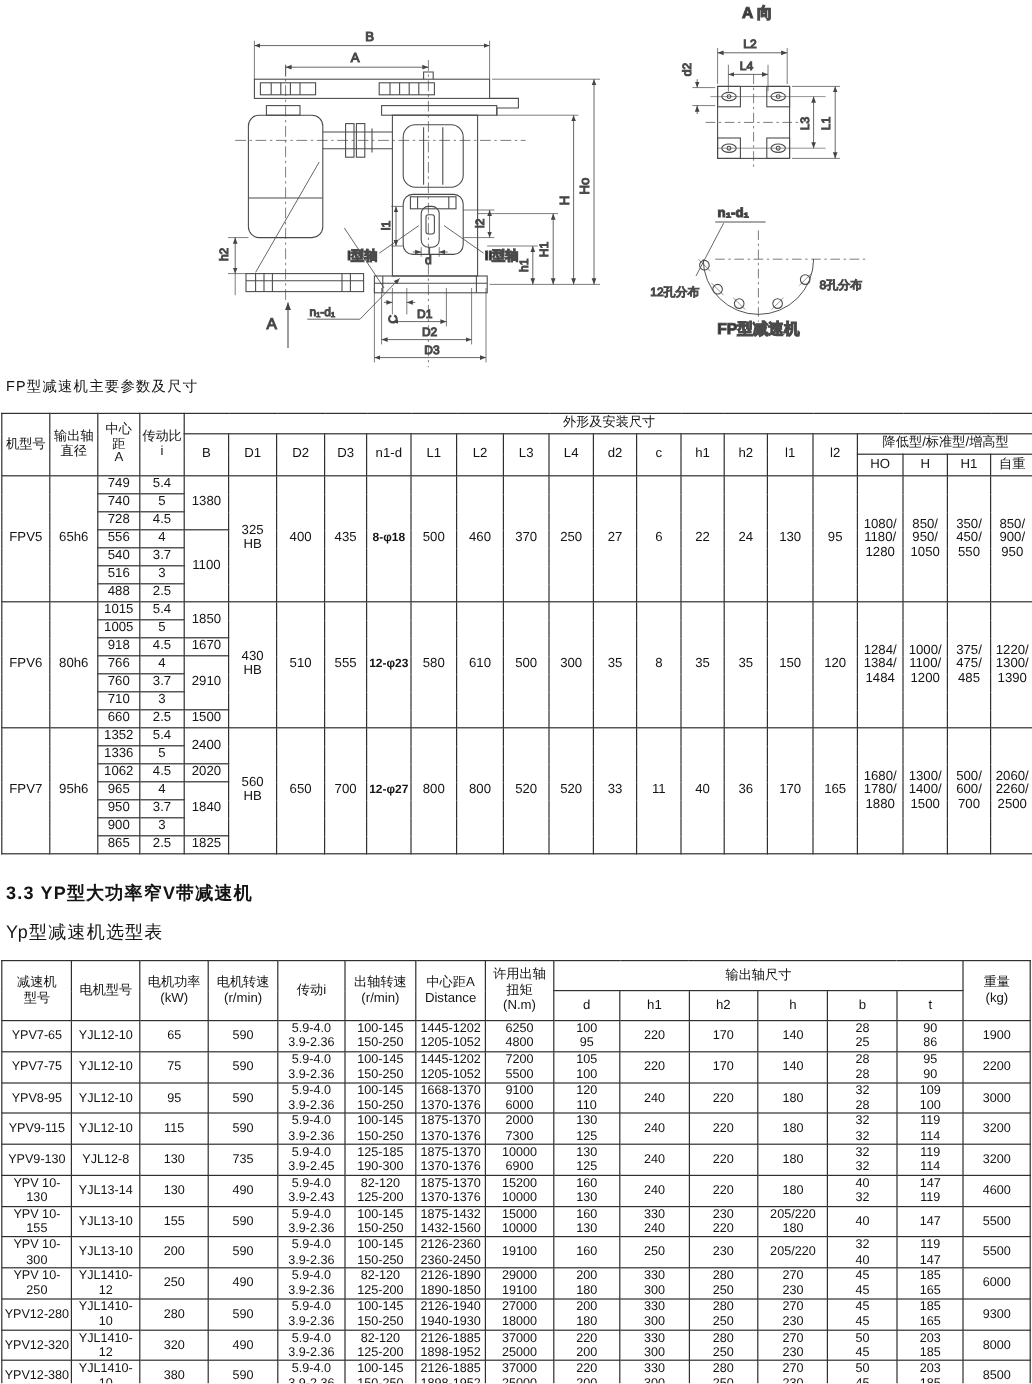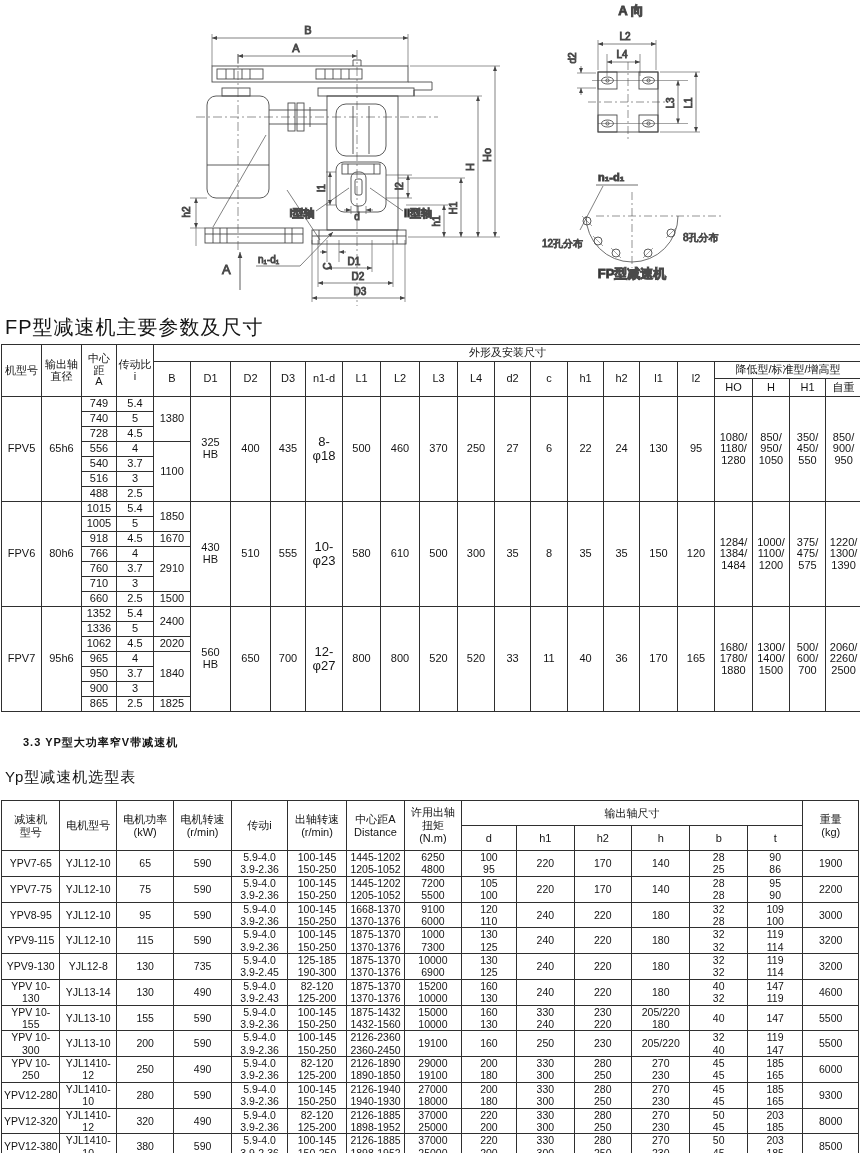--- a/index.html
+++ b/index.html
@@ -2,30 +2,30 @@
 <html><head>
 <meta charset="utf-8">
 <style>
   html,body{margin:0;padding:0;background:#ffffff;}
   .page{position:relative;width:860px;height:1153px;background:#ffffff;
         font-family:"Liberation Sans",sans-serif;color:#141414;overflow:hidden;}
   svg text{fill:#333;font-family:"Liberation Sans",sans-serif;}
   .dimlbl{font-size:11px;}
   .dimsm{font-size:10px;}
   .cnlbl{font-size:11px;font-weight:bold;fill:#222;}
-  #t1-title{position:absolute;top:314px;left:5px;font-size:20px;letter-spacing:1px;}
-  #sec-title{position:absolute;top:735px;left:23px;font-size:11px;font-weight:bold;letter-spacing:1px;}
+  #t1-title{position:absolute;top:314px;left:5px;font-size:12px;letter-spacing:1px;}
+  #sec-title{position:absolute;top:735px;left:5px;font-size:15px;font-weight:bold;letter-spacing:1px;}
   #sec-sub{position:absolute;top:768px;left:5px;font-size:15px;letter-spacing:1px;text-align:center;}
   table{border-collapse:collapse;table-layout:fixed;position:absolute;left:1px;background:#fff;}
   td{border:1px solid #2f2f2f;text-align:center;vertical-align:middle;
      white-space:pre-line;padding:0 1px;overflow:hidden;}
   #t1{top:344px;width:858px;}
   #t1 td{font-size:11px;line-height:1.05;height:14px;}
   #t1 td.h{font-size:11px;}
-  #t1 td.sm{font-size:13px;}
+  #t1 td.sm{font-size:10px;font-weight:bold;}
   #t1 tr:nth-child(1){height:17px;}
   #t1 tr:nth-child(2){height:17px;}
   #t1 tr:nth-child(3){height:18px;}
   #t2{top:800px;width:858px;}
   #t2 td{font-size:10.5px;line-height:1.18;height:24px;}
   #t2 tr:nth-child(1){height:24px;}
   #t2 tr:nth-child(2){height:23px;}
   #t2 td.h{font-size:11px;}
 </style>
 </head>
@@ -367,40 +367,40 @@
         <tr>
           <td rowspan="7">FPV6</td>
           <td rowspan="7">80h6</td>
           <td>1015</td>
           <td>5.4</td>
           <td rowspan="2">1850</td>
           <td rowspan="7">430
 HB</td>
           <td rowspan="7">510</td>
           <td rowspan="7">555</td>
-          <td rowspan="7" class="sm">10-φ23</td>
+          <td rowspan="7" class="sm">12-φ23</td>
           <td rowspan="7">580</td>
           <td rowspan="7">610</td>
           <td rowspan="7">500</td>
           <td rowspan="7">300</td>
           <td rowspan="7">35</td>
           <td rowspan="7">8</td>
           <td rowspan="7">35</td>
           <td rowspan="7">35</td>
           <td rowspan="7">150</td>
           <td rowspan="7">120</td>
           <td rowspan="7">1284/
 1384/
 1484</td>
           <td rowspan="7">1000/
 1100/
 1200</td>
           <td rowspan="7">375/
 475/
-575</td>
+485</td>
           <td rowspan="7">1220/
 1300/
 1390</td>
         </tr>
         <tr>
           <td>1005</td>
           <td>5</td>
         </tr>
         <tr>
           <td>918</td>
@@ -615,21 +615,21 @@
           <td>YPV9-115</td>
           <td>YJL12-10</td>
           <td>115</td>
           <td>590</td>
           <td>5.9-4.0
 3.9-2.36</td>
           <td>100-145
 150-250</td>
           <td>1875-1370
 1370-1376</td>
-          <td>1000
+          <td>2000
 7300</td>
           <td>130
 125</td>
           <td>240</td>
           <td>220</td>
           <td>180</td>
           <td>32
 32</td>
           <td>119
 114</td>

